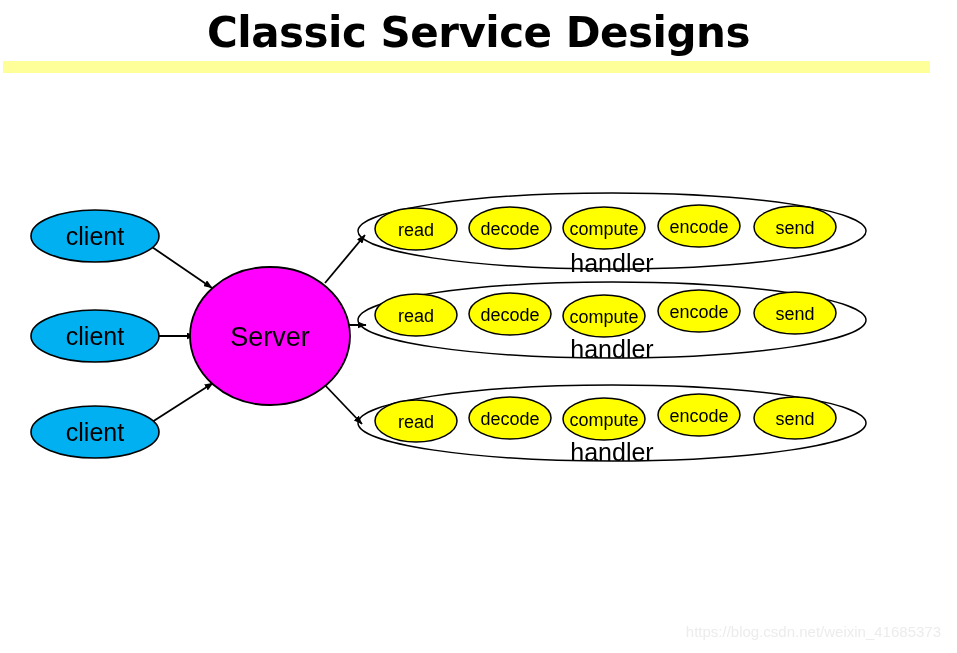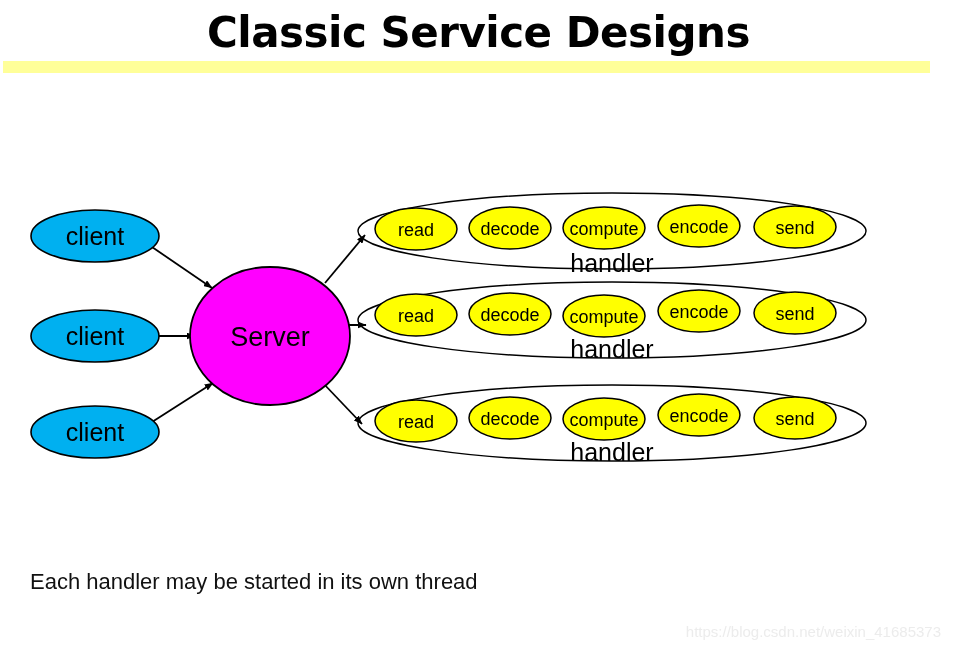--- a/index.html
+++ b/index.html
@@ -230,17 +230,16 @@
       <g>
         <ellipse cx="795" cy="418" rx="41" ry="21" fill="#FFFF00" stroke="#000000" stroke-width="1.5"></ellipse>
         <text class="lbl-stage" x="795" y="425" text-anchor="middle">send</text>
       </g>
 
       <text class="lbl-handler" x="612" y="461" text-anchor="middle">handler</text>
     </g>
 
   </svg>
 
-  <div id="caption">Each handler may be started in its own thread</div>
 
   <div id="watermark">https://blog.csdn.net/weixin_41685373</div>
 
 </div>
 
 </body></html>

